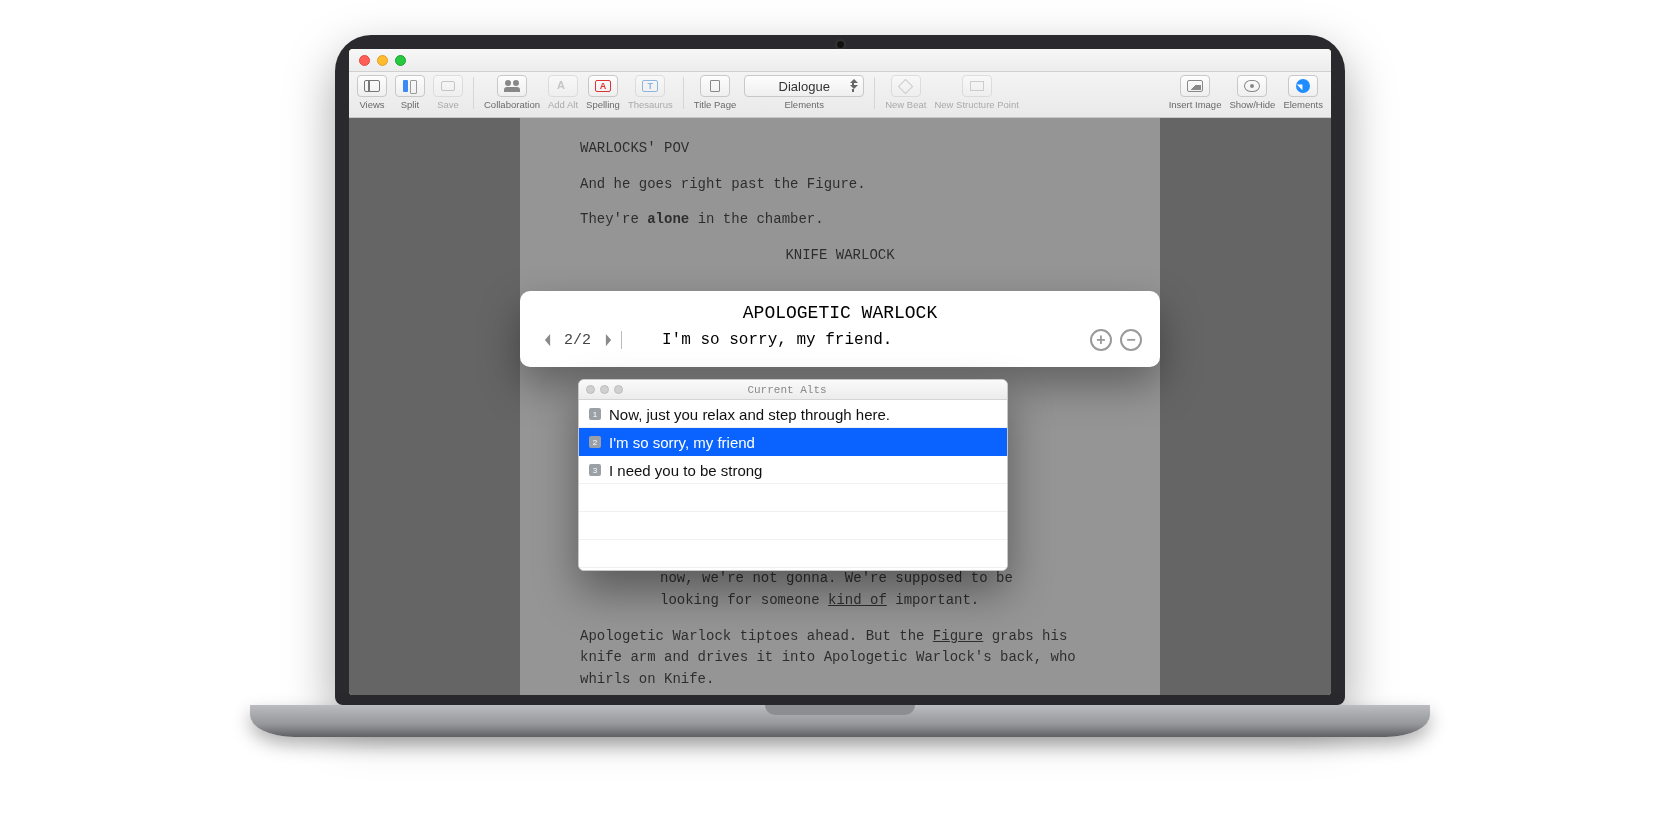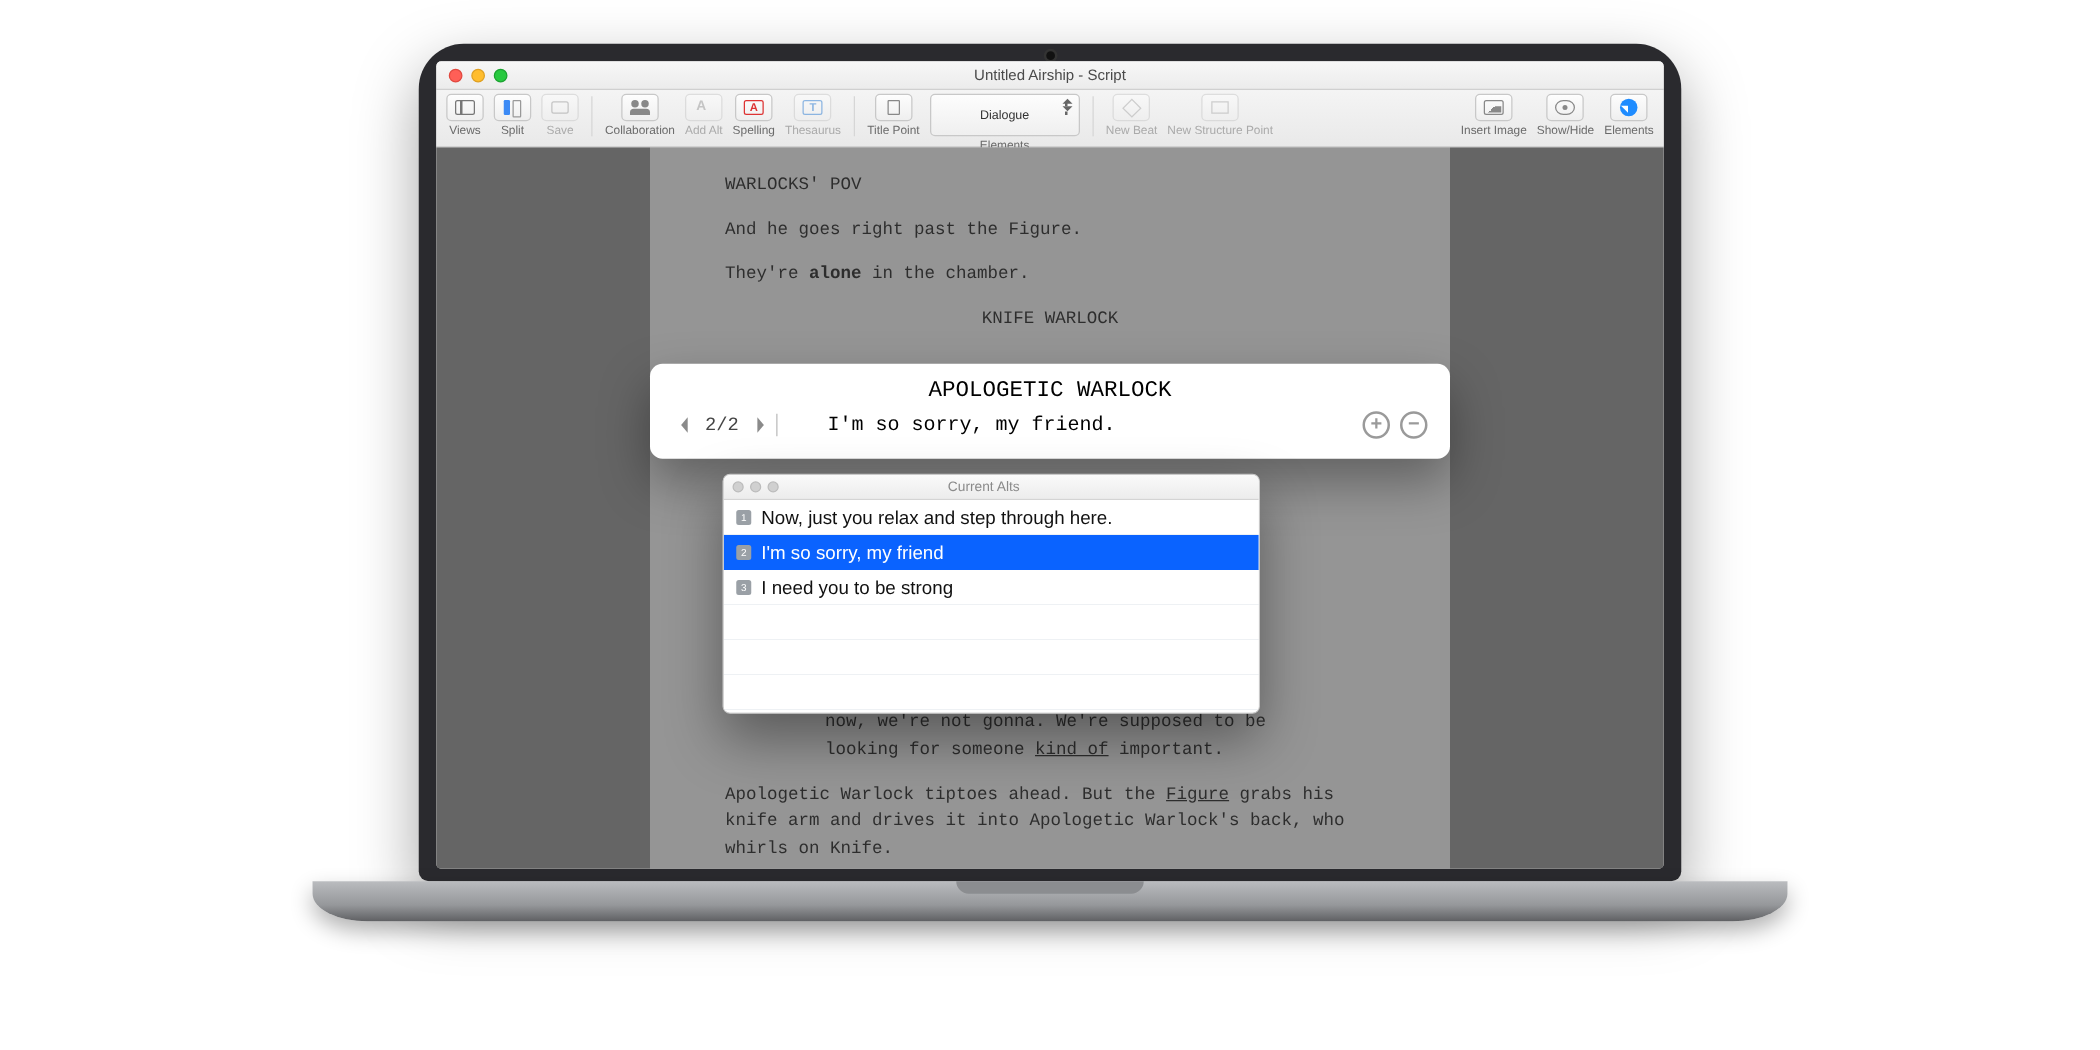--- a/index.html
+++ b/index.html
@@ -123,30 +123,30 @@
     align-items: center;
     justify-content: center;
     box-shadow: 0 1px 0 rgba(255,255,255,.6) inset;
   }
   .tb-btn.disabled { opacity: .5; }
   .tb-lbl { font-size: 9.5px; color: #6a6a6a; text-align:center; white-space:nowrap; }
   .tb-lbl.disabled { color: #aaa; }
   .tb-sep { width: 1px; height: 32px; background: #d6d6d6; margin: 2px 4px 0 4px; }
   .tb-spacer { flex: 1; }
   .tb-select {
-    height: 34px;
+    height: 22px;
     min-width: 120px;
     background: linear-gradient(#fdfdfd,#efefef);
     border: 1px solid #c8c8c8;
     border-radius: 4px;
     display: flex;
     align-items: center;
     justify-content: center;
     position: relative;
-    font-size: 10px;
+    font-size: 13px;
     color: #333;
     padding: 0 18px;
   }
   .tb-select::after {
     content: "";
     position: absolute;
     right: 6px; top: 4px;
     width: 8px; height: 14px;
     background:
       linear-gradient(#666,#666) 3px 2px/2px 4px no-repeat,
@@ -292,21 +292,21 @@
   .alts-titlebar{
     height:20px;
     background:linear-gradient(#fafafa,#ececec);
     border-bottom:1px solid #d4d4d4;
     display:flex;align-items:center;position:relative;
   }
   .mini-lights{display:flex;gap:5px;padding-left:7px;}
   .mtl{width:9px;height:9px;border-radius:50%;background:#d0d0d0;border:1px solid #bcbcbc;}
   .alts-title{
     position:absolute;left:0;right:12px;text-align:center;
-    font-size:11px;color:#8a8a8a;pointer-events:none;
+    font-size:11px;color:#8a8a8a;pointer-events:none;font-family:Liberation Mono, monospace;
   }
   .alts-list{
     background:
       repeating-linear-gradient(#fff,#fff 27px,#eef1f4 27px,#eef1f4 28px);
     height: 170px;
   }
   .alt-item{
     height:28px;
     display:flex;align-items:center;
     padding:0 10px;
@@ -332,21 +332,20 @@
   <div class="laptop-lid">
     <div class="laptop-camera"></div>
     <div class="screen">
 
       <div class="titlebar">
         <div class="traffic-lights">
           <div class="tl red"></div>
           <div class="tl yellow"></div>
           <div class="tl green"></div>
         </div>
-        <div class="title">Untitled Airship - Script</div>
       </div>
 
       <div class="toolbar">
         <div class="tb-group">
           <div class="tb-btn">
               <span class="ico ico-view"></span>
             </div>
           <div class="tb-lbl">Views</div>
         </div>
         <div class="tb-group">
@@ -386,21 +385,21 @@
           <div class="tb-btn disabled">
               <span class="ico ico-thes"></span>
             </div>
           <div class="tb-lbl disabled">Thesaurus</div>
         </div>
         <div class="tb-sep"></div>
         <div class="tb-group">
           <div class="tb-btn">
               <span class="ico ico-page"></span>
             </div>
-          <div class="tb-lbl">Title Point</div>
+          <div class="tb-lbl">Title Page</div>
         </div>
         <div class="tb-group">
           <div class="tb-select">
             <span>Dialogue</span>
             <span class="chev"></span>
           </div>
           <div class="tb-lbl">Elements</div>
         </div>
         <div class="tb-sep"></div>
         <div class="tb-group">

